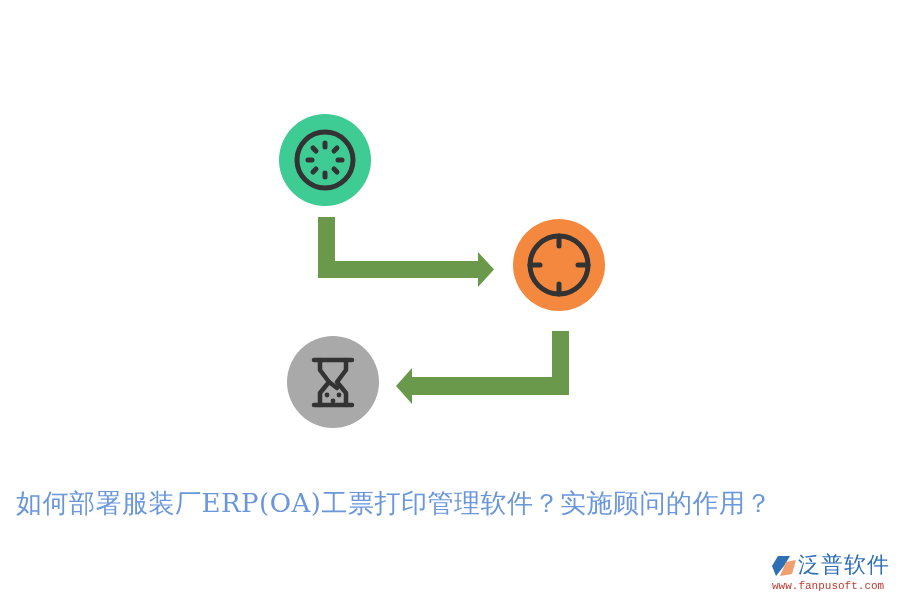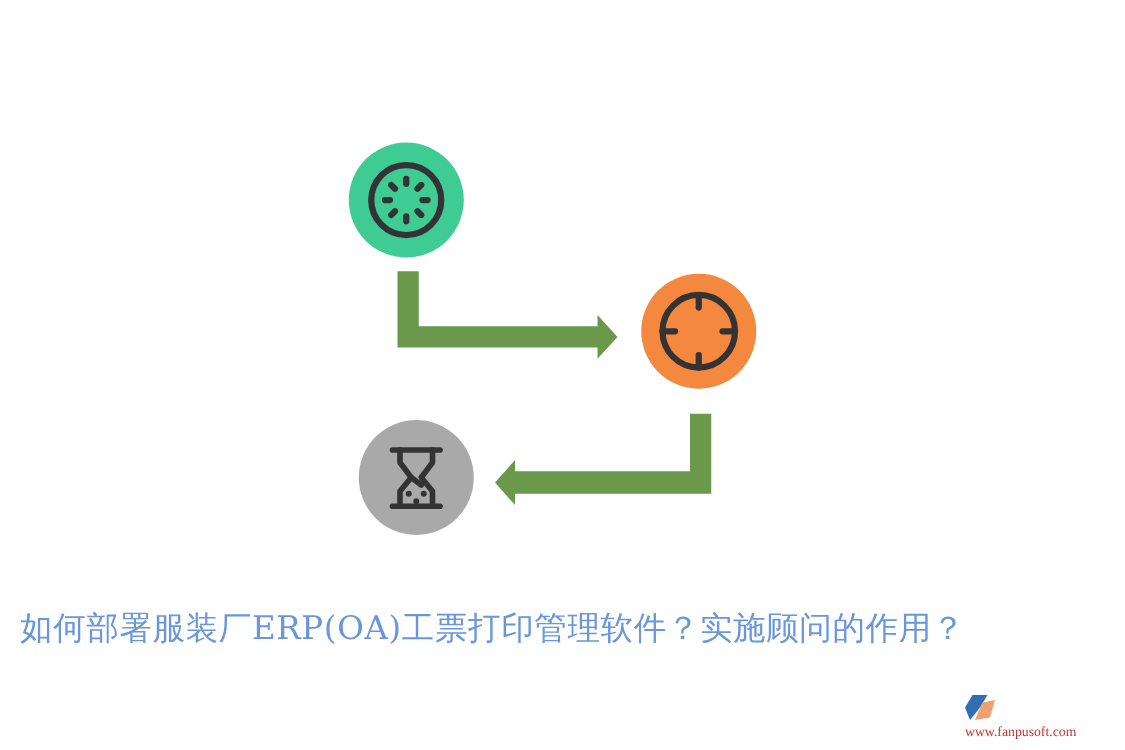--- a/index.html
+++ b/index.html
@@ -17,21 +17,21 @@
       letter-spacing: 0.5px;
     }
     #logo { position: absolute; left: 770px; top: 552px; width: 125px; height: 44px; }
     #logo .brand {
       position: absolute; left: 28px; top: 0px; font-size: 22px; line-height: 26px;
       color: #2f6fb5; font-family: "DejaVu Sans", "Liberation Sans", sans-serif;
       letter-spacing: 1px;
     }
     #logo .url {
       position: absolute; left: 2px; top: 27px; font-size: 11px; line-height: 14px;
-      color: #c0392b; font-family: Liberation Serif, serif;
+      color: #c0392b; font-family: Liberation Mono, monospace;
     }
   </style>
 </head>
 <body>
 
 <div class="node" style="left:279px; top:114px; width:92px; height:92px; background:#3fcb94;">
   <svg width="92" height="92" viewBox="0 0 92 92">
     <circle cx="46" cy="46" r="28" fill="none" stroke="#333333" stroke-width="5"></circle>
     <g stroke="#333333" stroke-width="5" stroke-linecap="round">
       <line x1="46" y1="29" x2="46" y2="33"></line>
@@ -83,14 +83,15 @@
   </svg>
 </div>
 
 <div id="title" style="color:#6a96dc;">如何部署服装厂ERP(OA)工票打印管理软件？实施顾问的作用？</div>
 
 <div id="logo">
   <svg class="abs" style="left:2px; top:2px;" width="26" height="24" viewBox="0 0 26 24">
     <polygon points="6,2 18,2 12,12 4,22 0,12" fill="#2f6fb5"></polygon>
     <polygon points="14,8 24,6 20,20 8,22" fill="#f0a070"></polygon>
   </svg>
+  <span class="brand">泛普软件</span>
   <span class="url">www.fanpusoft.com</span>
 </div>
 
 </body></html>

